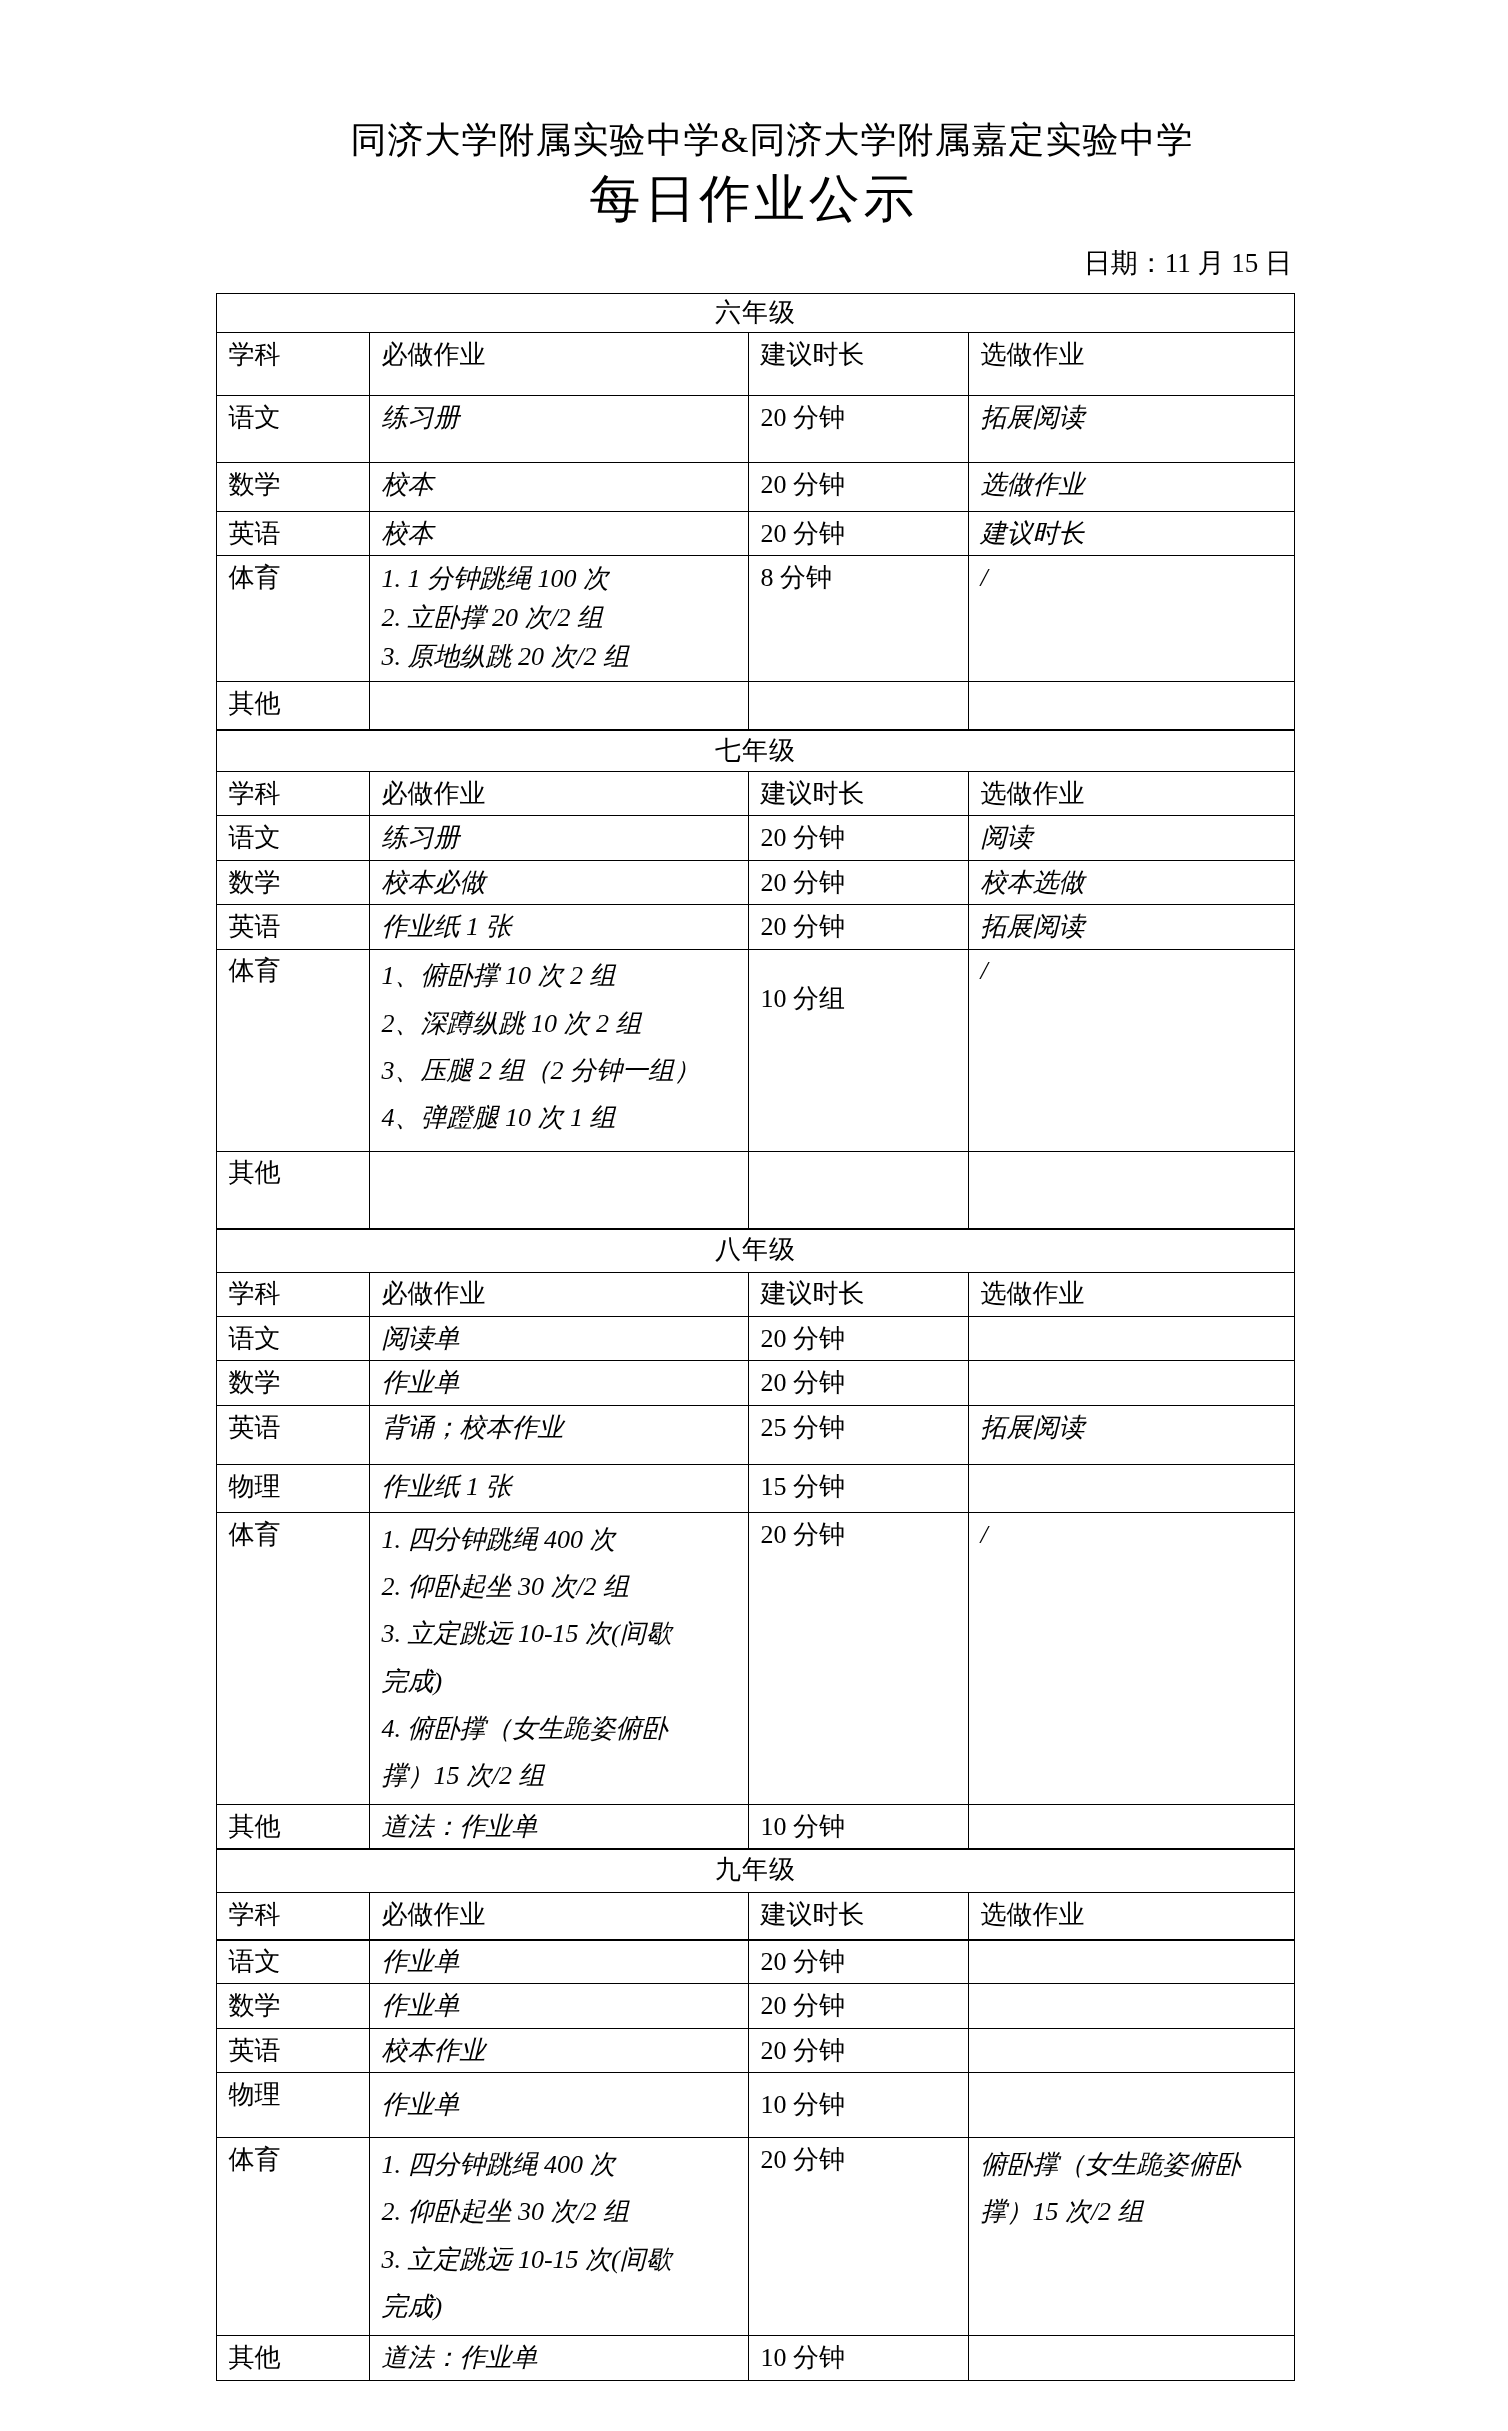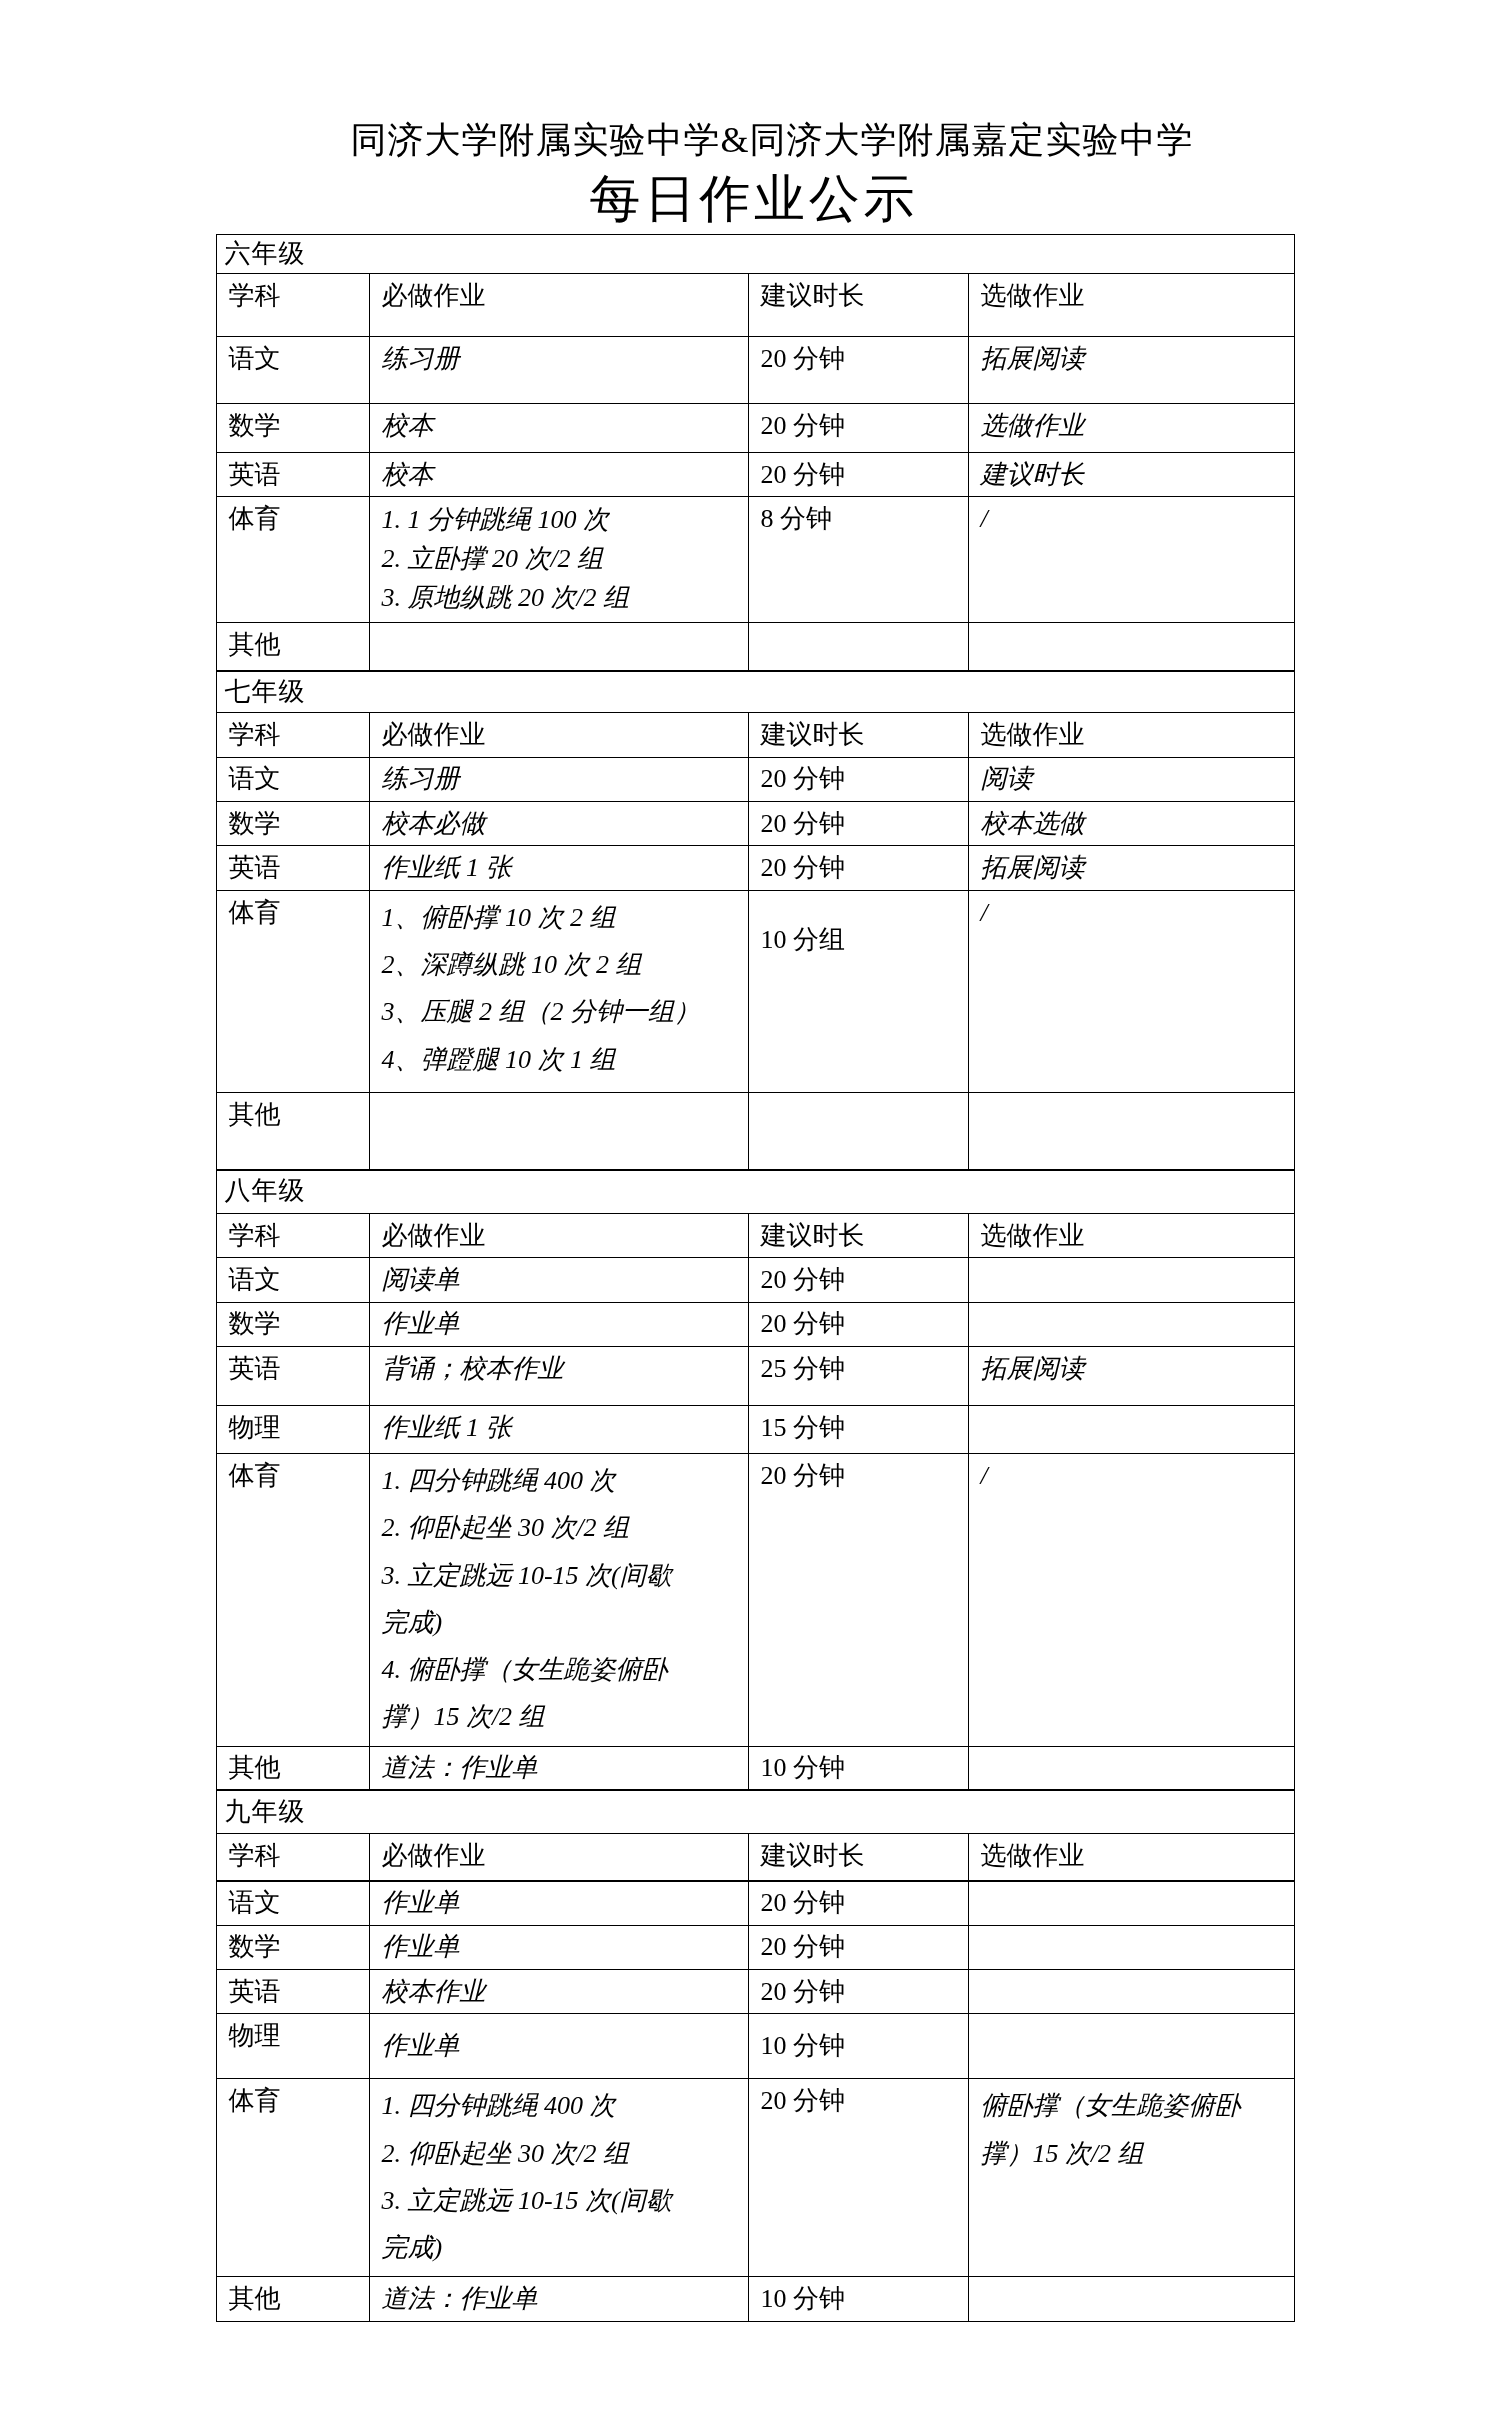--- a/index.html
+++ b/index.html
@@ -44,37 +44,39 @@
   td {
     border: 1.9px solid #000000;
     font-size: 26px;
     vertical-align: top;
     padding: 4.8px 7.6px 4.8px 11.4px;
     line-height: 1.3;
     overflow: hidden;
     word-break: break-all;
   }
   td.sec {
+    text-align: center;
     vertical-align: middle;
     padding: 1.9px 7.6px;
     letter-spacing: 1px;
   }
   td.pre { white-space: pre-line; font-style: italic; }
   td.ml  { line-height: 1.5; padding-top: 2.9px; }
   td.ml2 { line-height: 1.82; padding-top: 2.9px; }
   td.pt2 { padding-top: 32px; }
   td.vm  { vertical-align: middle; }
 </style>
 </head>
 <body>
 
 <div class="school-title">同济大学附属实验中学&amp;同济大学附属嘉定实验中学</div>
 <div class="doc-title">每日作业公示</div>
 
 <div class="content">
+  <div class="date-line">日期：11 月 15 日</div>
 
   <table class="hw">
     <colgroup>
         <col class="c1">
         <col class="c2">
         <col class="c3">
         <col class="c4">
       </colgroup>
     <tbody>
         <tr style="height:39px">

